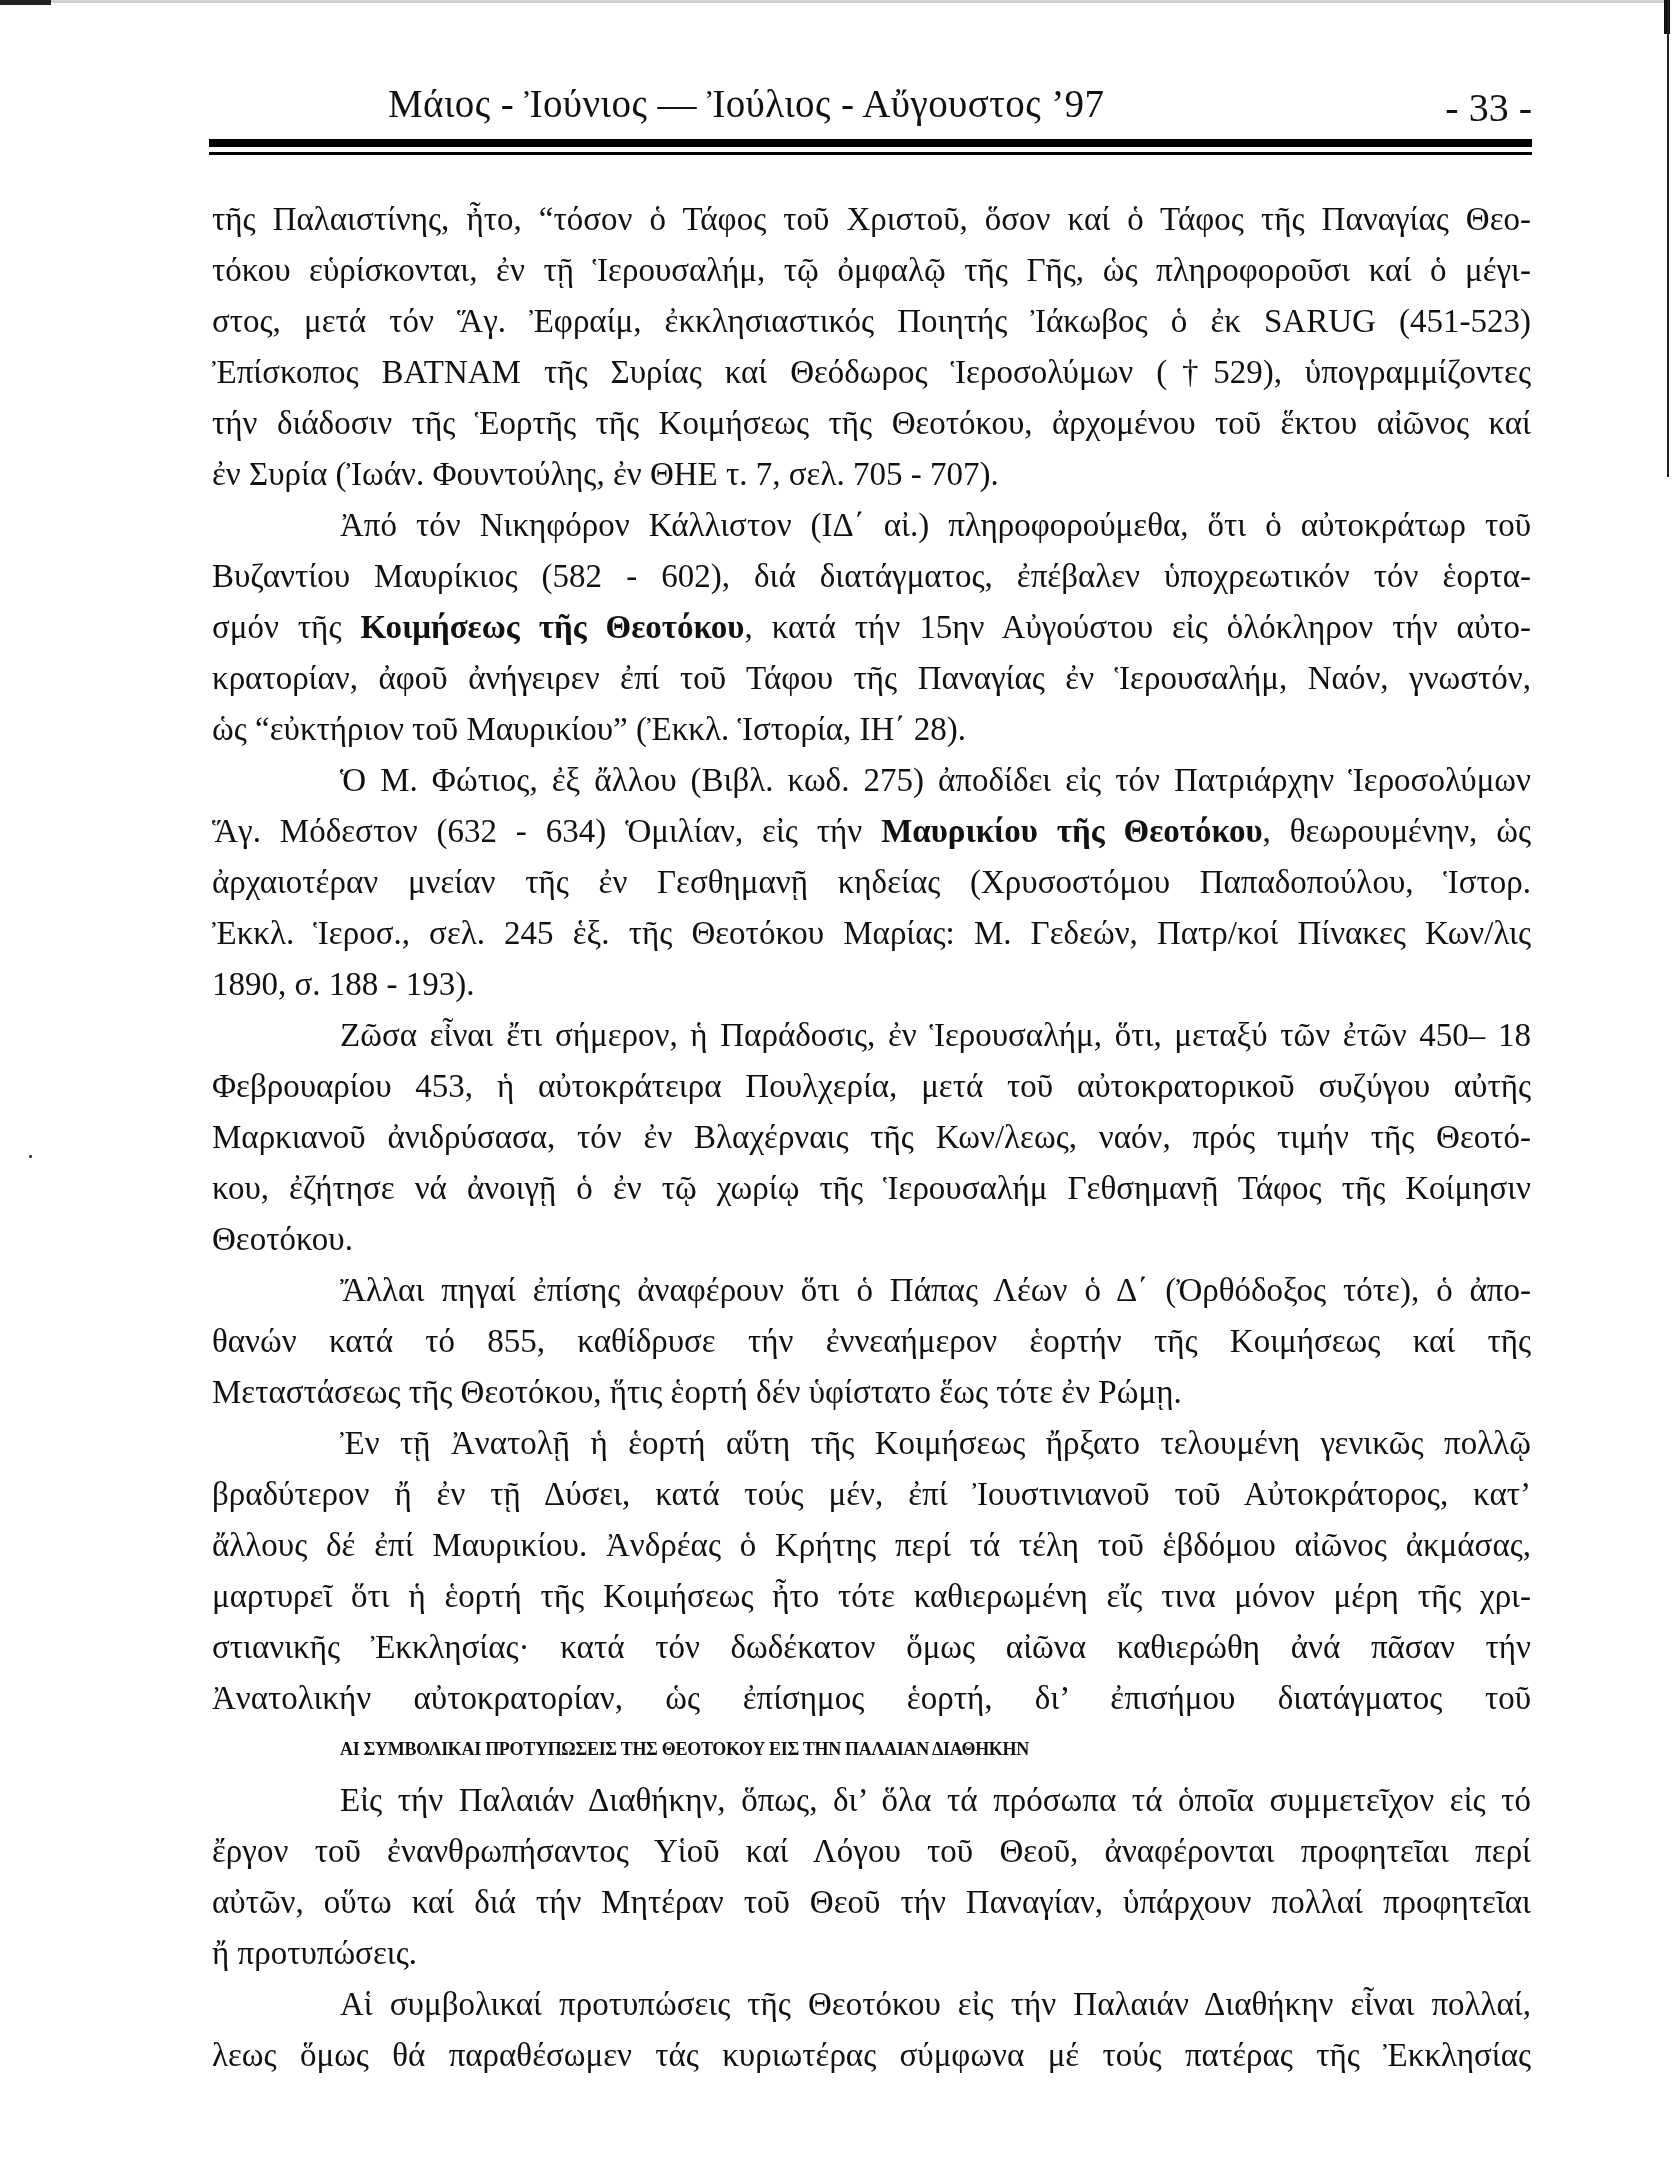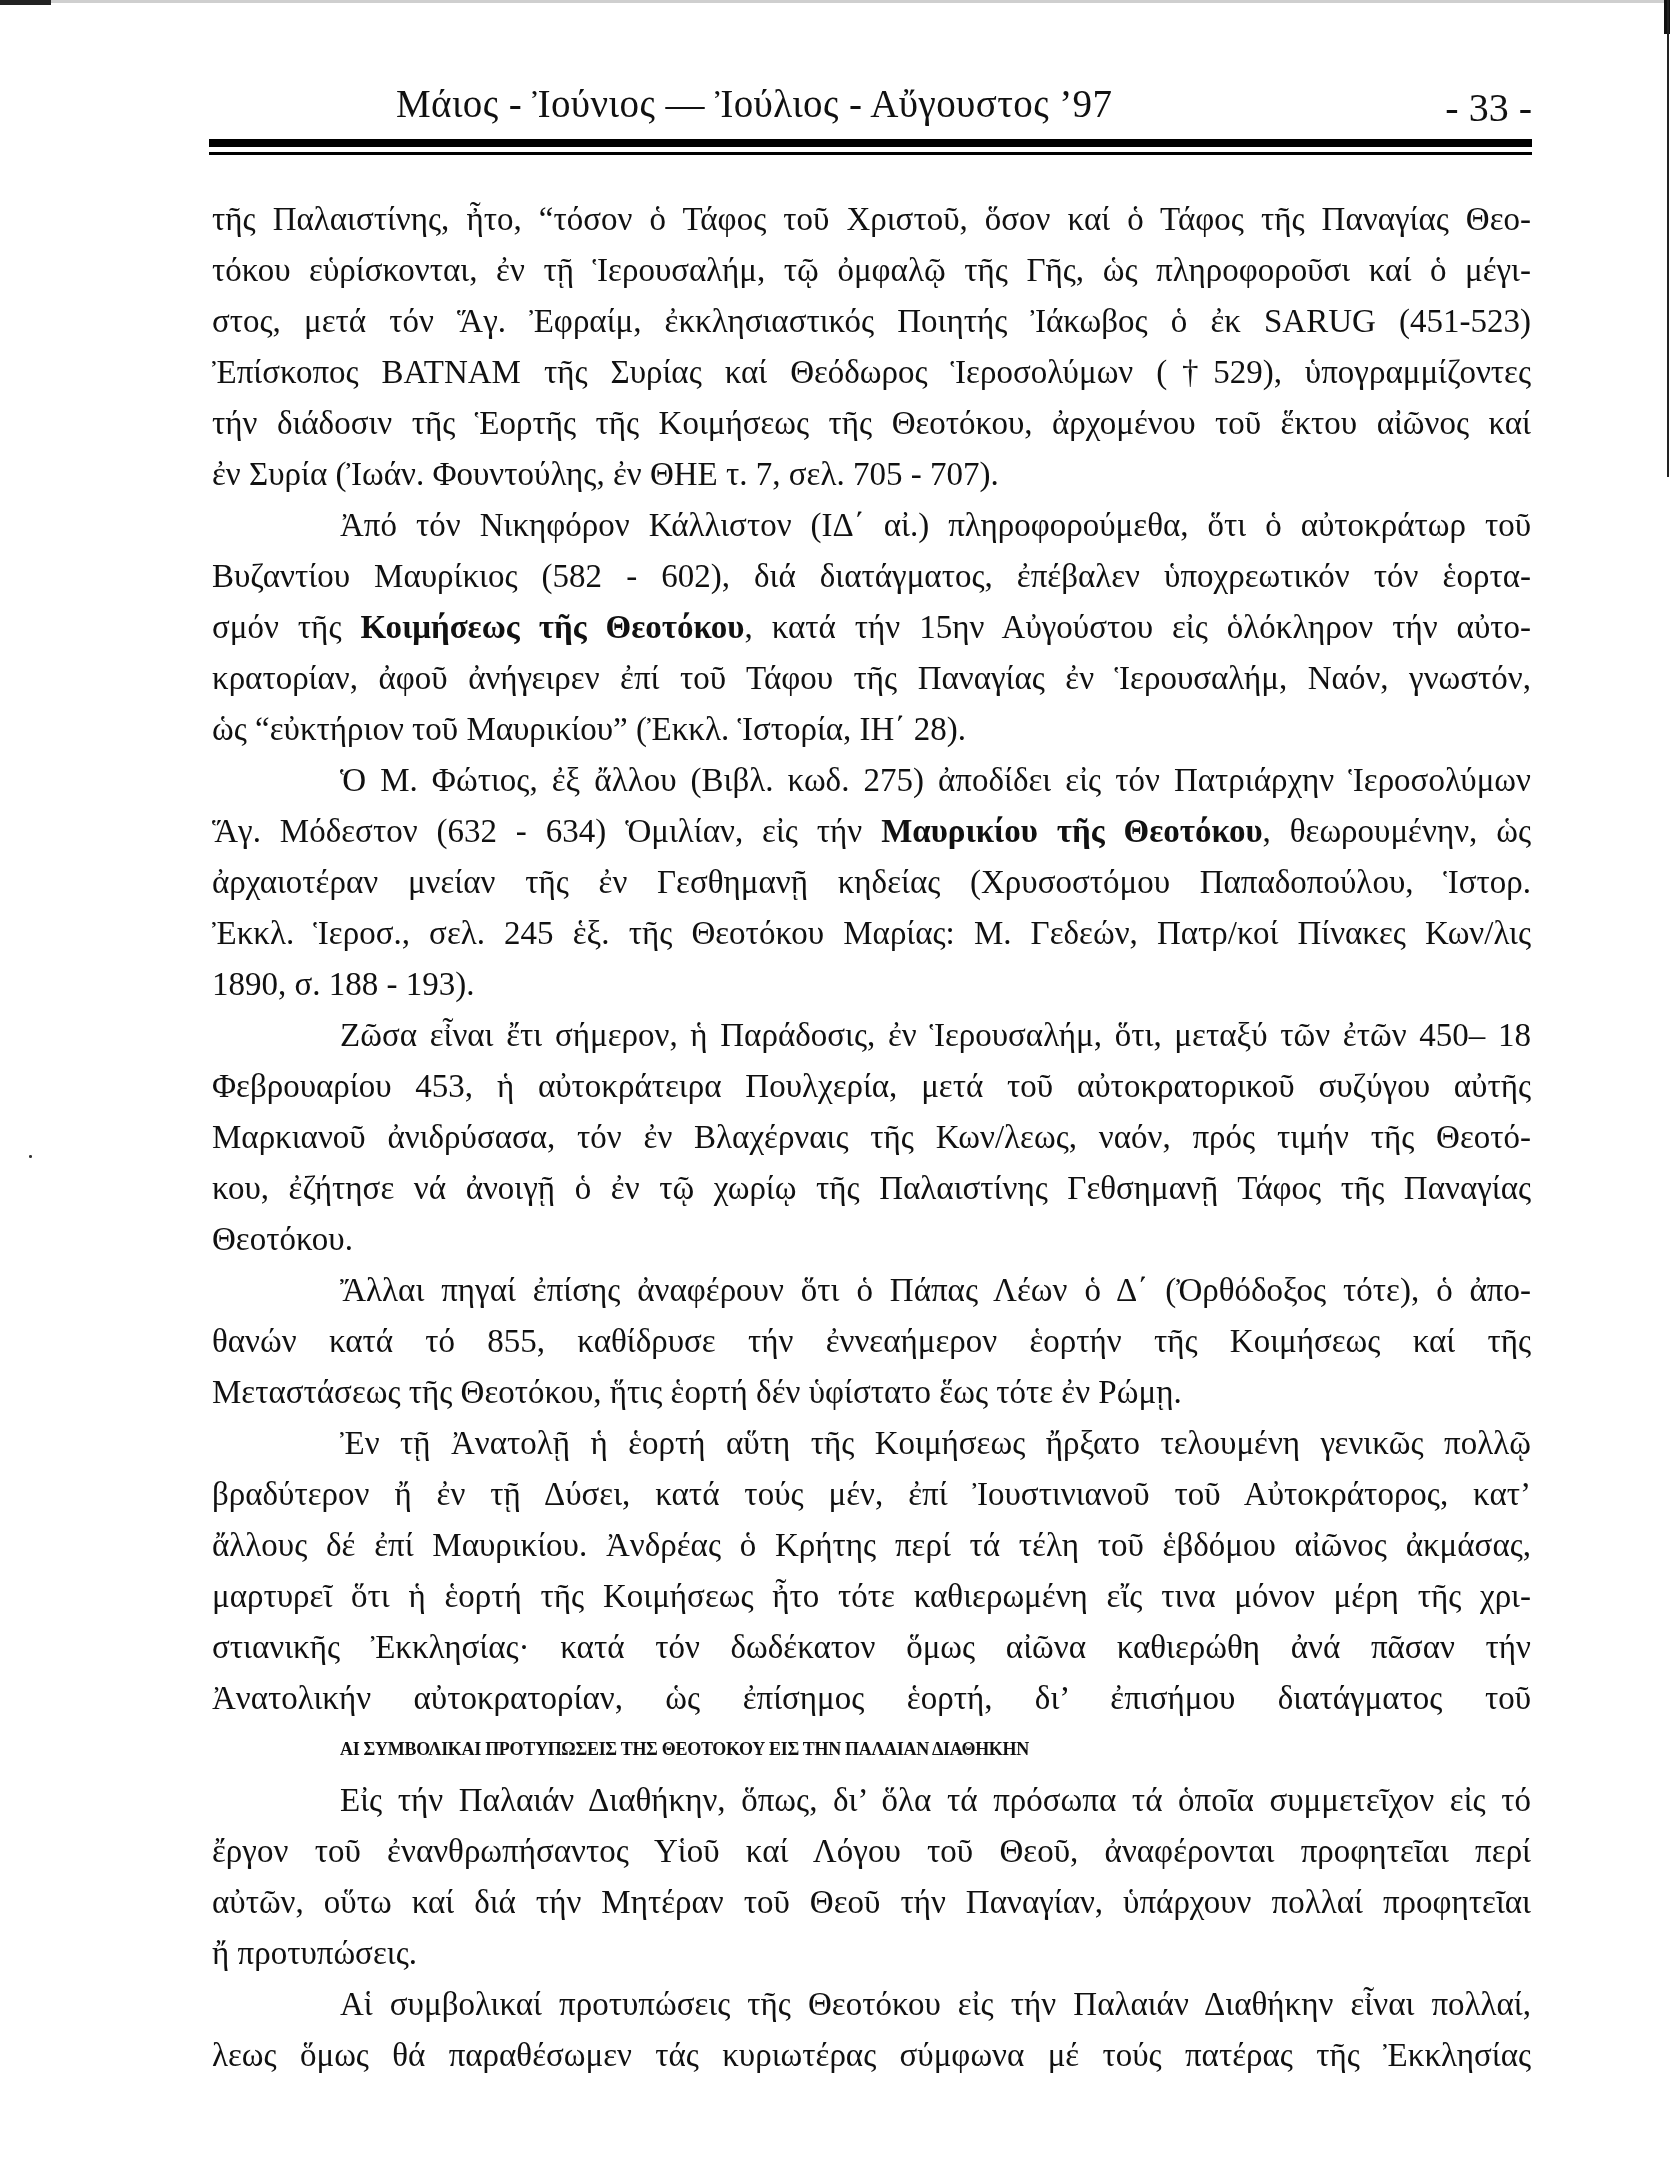--- a/index.html
+++ b/index.html
@@ -5,21 +5,21 @@
   html, body { margin: 0; padding: 0; background: #ffffff; }
   body { width: 1678px; height: 2181px; position: relative; overflow: hidden; color: #111; }
   .scan-top-line { position: absolute; left: 0; top: 0; width: 1670px; height: 2.6px; background: #cfcfcf; }
   .scan-top-mark { position: absolute; left: 0; top: 0; width: 51px; height: 5.1px; background: #222; }
   .scan-right-line { position: absolute; left: 1667px; top: 0; width: 1.7px; height: 477px; background: #222; }
   .scan-right-blob { position: absolute; left: 1664px; top: 0; width: 6px; height: 34px; background: #111; }
   .stray-dot { position: absolute; left: 29px; top: 1155px; width: 2.6px; height: 2.6px; background: #333; border-radius: 50%; }
 
   .running-head { position: absolute; left: 209px; top: 81px; width: 1323px; height: 60px;
     font-family: "Liberation Serif", "DejaVu Serif", serif; font-size: 39px; }
-  .running-title { position: absolute; left: 187px; top: 0; white-space: nowrap; letter-spacing: 0.4px; }
+  .running-title { position: absolute; left: 179px; top: 0; white-space: nowrap; letter-spacing: 0.4px; }
   .page-number { position: absolute; right: 0; top: 3.4px; font-size: 40px; white-space: nowrap; }
   .rule-thick { position: absolute; left: 209px; top: 139px; width: 1323px; height: 7.7px; background: #000; }
   .rule-thin { position: absolute; left: 209px; top: 152px; width: 1323px; height: 2.6px; background: #000; }
 
   .body-text { position: absolute; left: 206px; top: 194px; width: 1325px;
     font-family: "Liberation Serif", "DejaVu Serif", serif; font-size: 33px; line-height: 51px; }
   .line { white-space: nowrap; height: 51px; margin-left: 6px; }
   .line.j { text-align: justify; text-align-last: justify; }
   .line.indent { padding-left: 128px; }
   .line.heading { font-weight: bold; font-size: 18px; padding-left: 128px; letter-spacing: -0.3px; }
@@ -54,21 +54,21 @@
     <div class="line j">κρατορίαν, ἀφοῦ ἀνήγειρεν ἐπί τοῦ Τάφου τῆς Παναγίας ἐν Ἱερουσαλήμ, Ναόν, γνωστόν,</div>
     <div class="line">ὡς “εὐκτήριον τοῦ Μαυρικίου” (Ἐκκλ. Ἱστορία, ΙΗ΄ 28).</div>
     <div class="line j indent">Ὁ Μ. Φώτιος, ἐξ ἄλλου (Βιβλ. κωδ. 275) ἀποδίδει εἰς τόν Πατριάρχην Ἱεροσολύμων</div>
     <div class="line j"><span>Ἅγ. Μόδεστον (632 - 634) Ὁμιλίαν, εἰς τήν </span><b>Μαυρικίου τῆς Θεοτόκου</b><span>, θεωρουμένην, ὡς</span></div>
     <div class="line j">ἀρχαιοτέραν μνείαν τῆς ἐν Γεσθημανῇ κηδείας (Χρυσοστόμου Παπαδοπούλου, Ἱστορ.</div>
     <div class="line j">Ἐκκλ. Ἱεροσ., σελ. 245 ἑξ. τῆς Θεοτόκου Μαρίας: Μ. Γεδεών, Πατρ/κοί Πίνακες Κων/λις</div>
     <div class="line">1890, σ. 188 - 193).</div>
     <div class="line j indent">Ζῶσα εἶναι ἔτι σήμερον, ἡ Παράδοσις, ἐν Ἱερουσαλήμ, ὅτι, μεταξύ τῶν ἐτῶν 450– 18</div>
     <div class="line j">Φεβρουαρίου 453, ἡ αὐτοκράτειρα Πουλχερία, μετά τοῦ αὐτοκρατορικοῦ συζύγου αὐτῆς</div>
     <div class="line j">Μαρκιανοῦ ἀνιδρύσασα, τόν ἐν Βλαχέρναις τῆς Κων/λεως, ναόν, πρός τιμήν τῆς Θεοτό-</div>
-    <div class="line j">κου, ἐζήτησε νά ἀνοιγῇ ὁ ἐν τῷ χωρίῳ τῆς Παλαιστίνης Γεθσημανῇ Τάφος τῆς Παναγίας</div>
+    <div class="line j">κου, ἐζήτησε νά ἀνοιγῇ ὁ ἐν τῷ χωρίῳ τῆς Ἱερουσαλήμ Γεθσημανῇ Τάφος τῆς Κοίμησιν</div>
     <div class="line">Θεοτόκου.</div>
     <div class="line j indent">Ἄλλαι πηγαί ἐπίσης ἀναφέρουν ὅτι ὁ Πάπας Λέων ὁ Δ΄ (Ὀρθόδοξος τότε), ὁ ἀπο-</div>
     <div class="line j">θανών κατά τό 855, καθίδρυσε τήν ἐννεαήμερον ἑορτήν τῆς Κοιμήσεως καί τῆς</div>
     <div class="line">Μεταστάσεως τῆς Θεοτόκου, ἥτις ἑορτή δέν ὑφίστατο ἕως τότε ἐν Ρώμῃ.</div>
     <div class="line j indent">Ἐν τῇ Ἀνατολῇ ἡ ἑορτή αὕτη τῆς Κοιμήσεως ἤρξατο τελουμένη γενικῶς πολλῷ</div>
     <div class="line j">βραδύτερον ἤ ἐν τῇ Δύσει, κατά τούς μέν, ἐπί Ἰουστινιανοῦ τοῦ Αὐτοκράτορος, κατ’</div>
     <div class="line j">ἄλλους δέ ἐπί Μαυρικίου. Ἀνδρέας ὁ Κρήτης περί τά τέλη τοῦ ἑβδόμου αἰῶνος ἀκμάσας,</div>
     <div class="line j">μαρτυρεῖ ὅτι ἡ ἑορτή τῆς Κοιμήσεως ἦτο τότε καθιερωμένη εἴς τινα μόνον μέρη τῆς χρι-</div>
     <div class="line j">στιανικῆς Ἐκκλησίας· κατά τόν δωδέκατον ὅμως αἰῶνα καθιερώθη ἀνά πᾶσαν τήν</div>
     <div class="line j">Ἀνατολικήν αὐτοκρατορίαν, ὡς ἐπίσημος ἑορτή, δι’ ἐπισήμου διατάγματος τοῦ</div>

